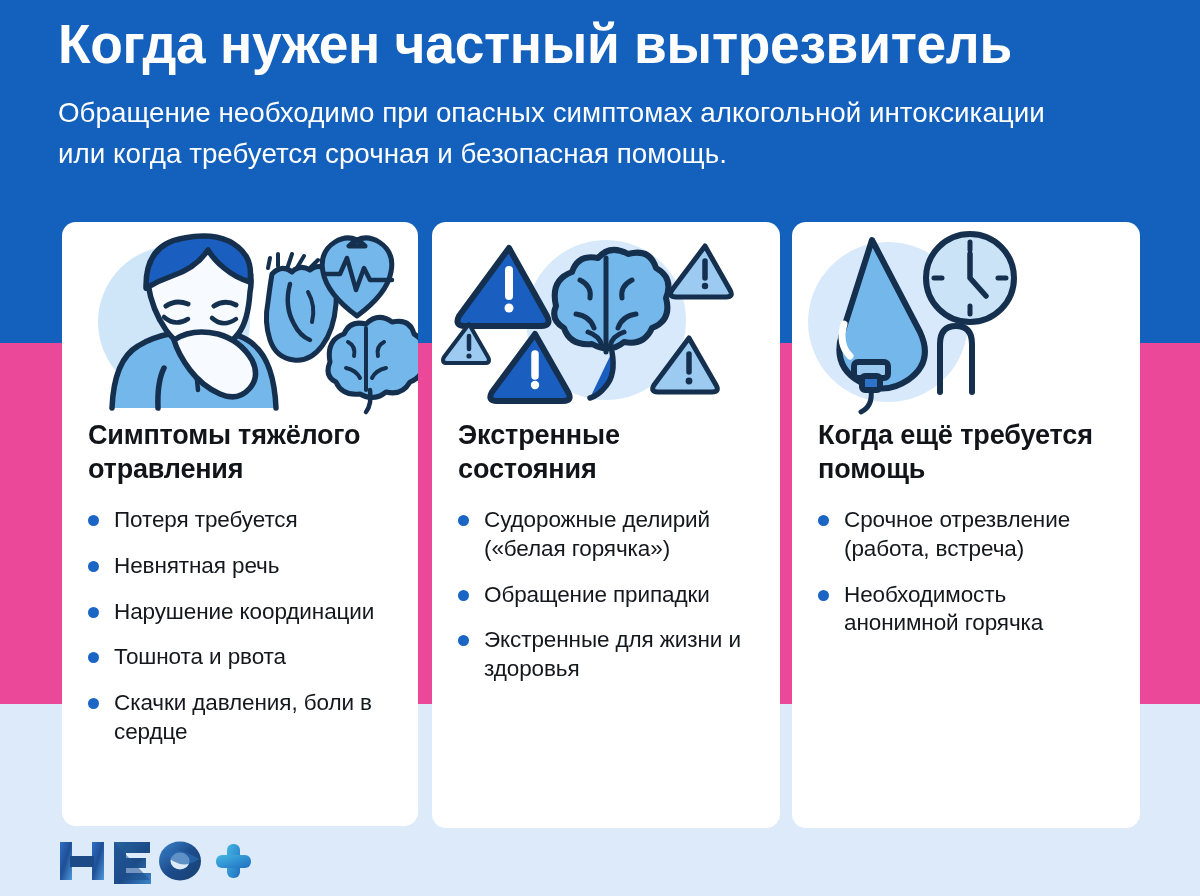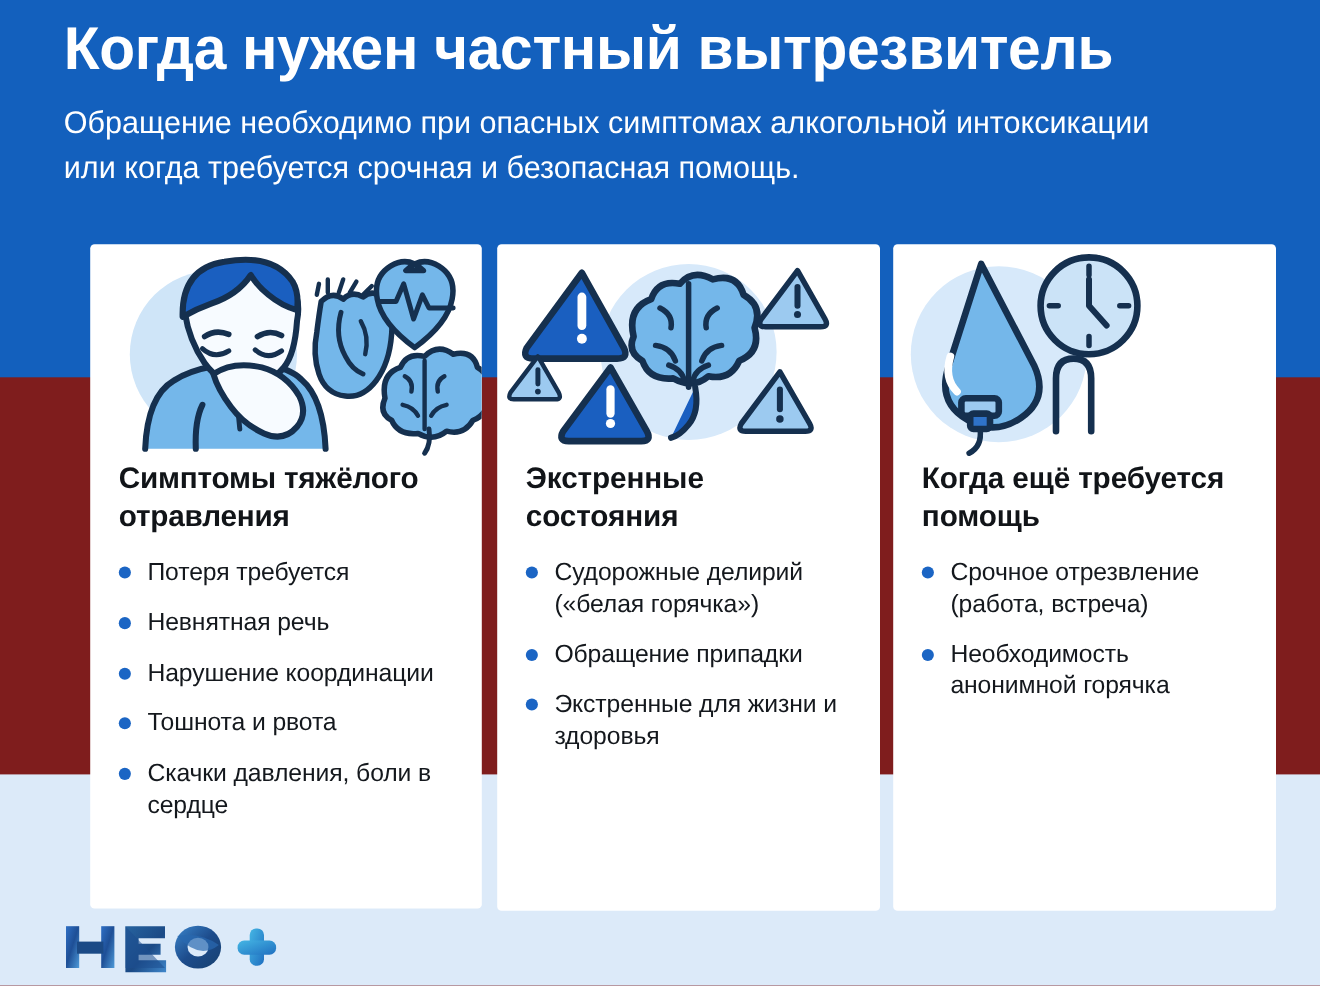--- a/index.html
+++ b/index.html
@@ -12,21 +12,21 @@
     height: 896px;
     overflow: hidden;
     font-family: "Liberation Sans", sans-serif;
     background: #dceaf9;
   }
 
   .page {
     position: relative;
     width: 1200px;
     height: 704px;
-    background: #7f1d1d;
+    background: #ec4899;
   }
 
   
   .header-band {
     position: absolute;
     left: 0;
     top: 0;
     width: 1200px;
     height: 343px;
     background: #1360bd;
@@ -66,24 +66,23 @@
     position: absolute;
     left: 0;
     top: 0;
     width: 1200px;
     height: 896px;
   }
   .card {
     position: absolute;
     top: 222px;
     background: #ffffff;
-    border-radius: 4px;
+    border-radius: 14px;
     box-sizing: border-box;
     overflow: hidden;
-    margin-left: 20px;
   }
   .card-1 { left: 62px;  width: 356px; height: 604px; }
   .card-2 { left: 432px; width: 348px; height: 606px; }
   .card-3 { left: 792px; width: 348px; height: 606px; }
 
   .card-art {
     position: relative;
     height: 196px;
     width: 100%;
   }

